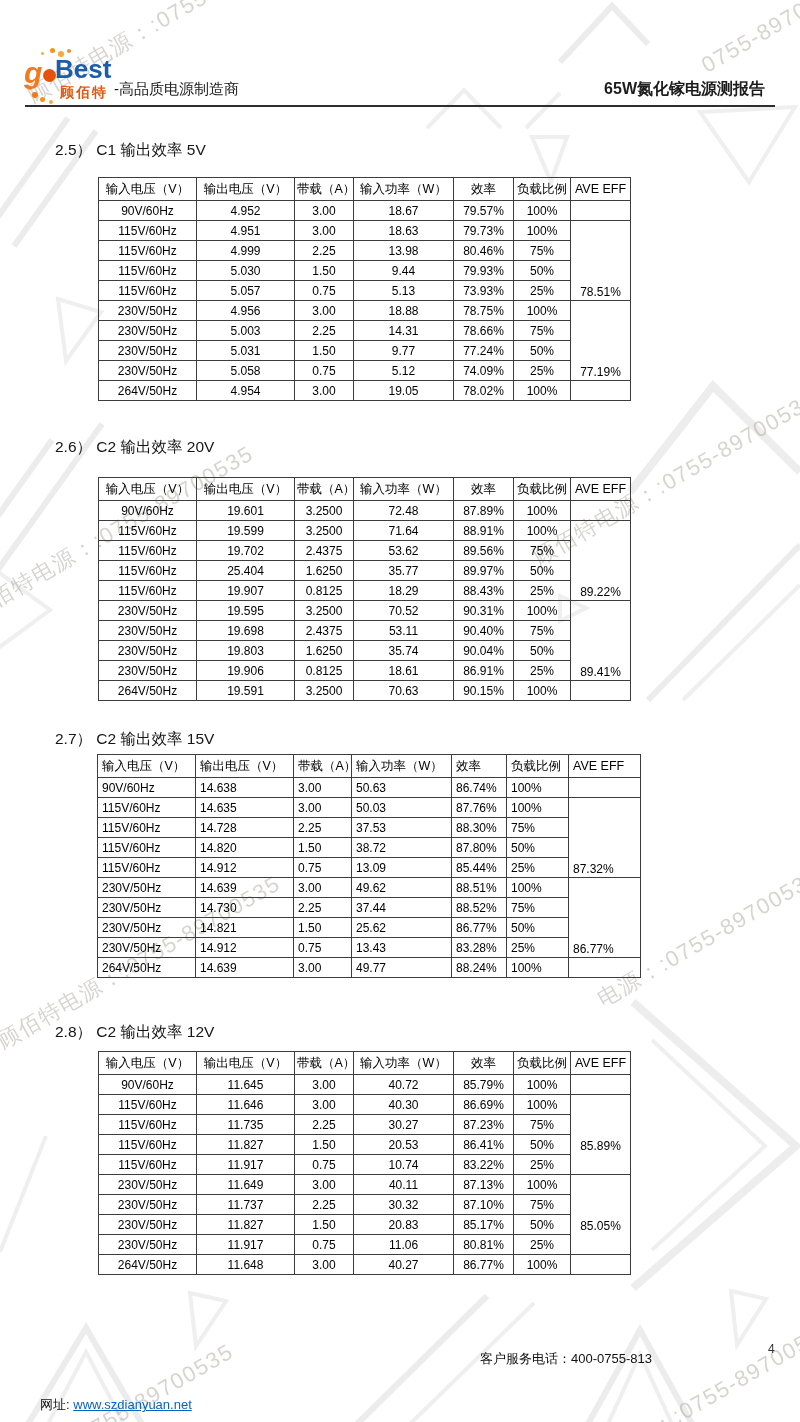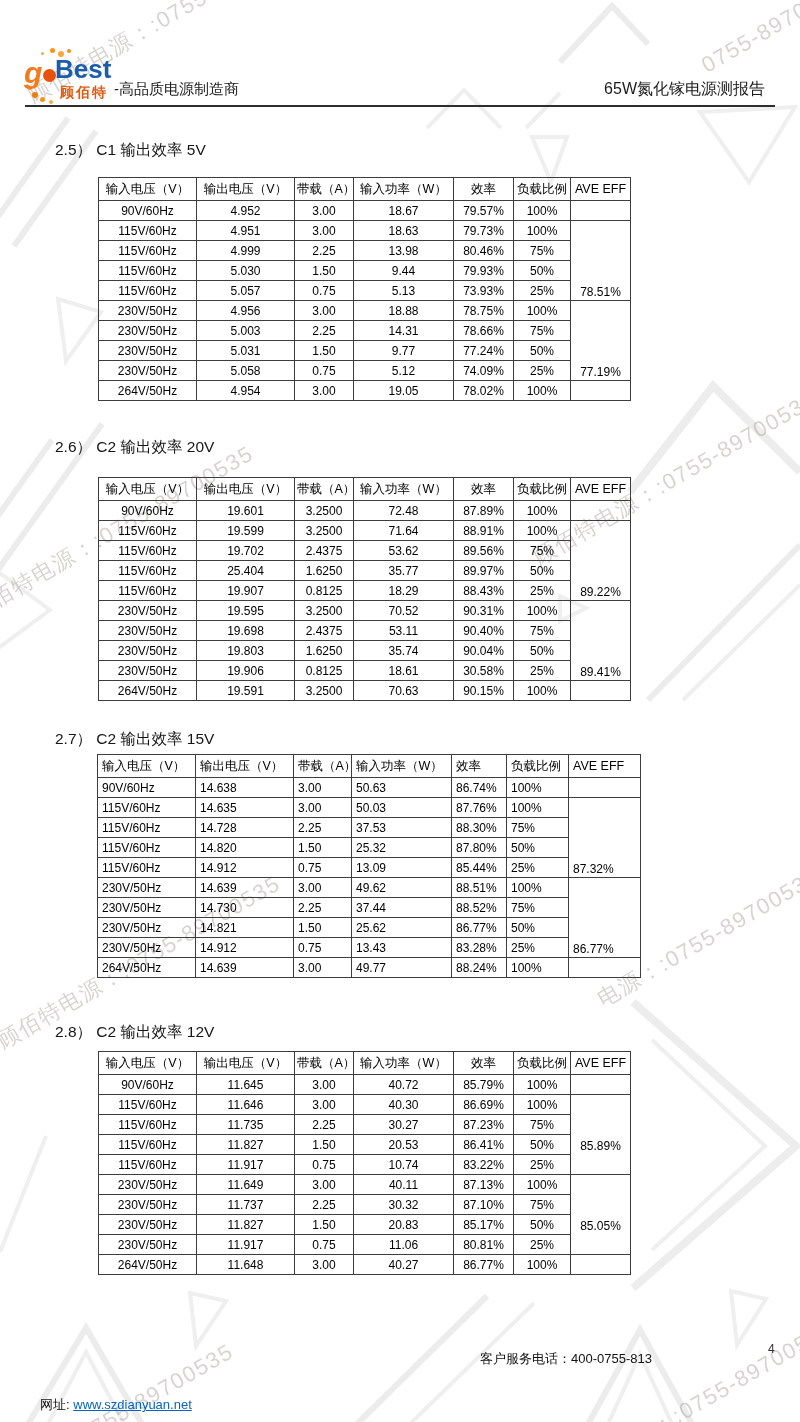--- a/index.html
+++ b/index.html
@@ -30,21 +30,21 @@
   .logo i { position:absolute; border-radius:50%; background:#f6921e; }
   .logo .d1{ left:26px; top:0;   width:5px; height:5px; }
   .logo .d2{ left:34px; top:3px; width:6px; height:6px; background:#f9a83c; }
   .logo .d3{ left:43px; top:1px; width:4px; height:4px; }
   .logo .d4{ left:17px; top:4px; width:3px; height:3px; background:#f9a83c; }
   .logo .d5{ left:4px;  top:38px; width:4px; height:4px; }
   .logo .d6{ left:8px;  top:44px; width:6px; height:6px; background:#ef7b12; }
   .logo .d7{ left:16px; top:49px; width:5px; height:5px; }
   .logo .d8{ left:25px; top:52px; width:4px; height:4px; background:#f9a83c; }
   .tagline { position:absolute; left:114px; top:80px; font-size:15px; color:#1c1c1c; }
-  .doctitle { position:absolute; right:35px; top:79px; font-size:16px; color:#1c1c1c; }
+  .doctitle { position:absolute; right:35px; top:79px; font-size:16px; color:#1c1c1c;font-weight:bold; }
   .hrule { position:absolute; left:25px; top:105px; width:750px; border-top:2px solid #2e2e2e; }
   
   .sec-title { position:absolute; left:55px; font-size:15.5px; color:#161616; z-index:2; }
   .rpt { position:absolute; border-collapse:collapse; table-layout:fixed; z-index:2; background:transparent; }
   .rpt th, .rpt td {
     border:1px solid #3d3d3d; font-size:12px; font-weight:normal;
     padding:0 2px; color:#000; overflow:hidden; white-space:nowrap;
   }
   .rpt th { height:22px; font-size:12.5px; }
   .rpt td { height:19px; }
@@ -328,21 +328,21 @@
           <td>1.6250</td>
           <td>35.74</td>
           <td>90.04%</td>
           <td>50%</td>
         </tr>
         <tr>
           <td>230V/50Hz</td>
           <td>19.906</td>
           <td>0.8125</td>
           <td>18.61</td>
-          <td>30.58%</td>
+          <td>86.91%</td>
           <td>25%</td>
         </tr>
         <tr>
           <td>264V/50Hz</td>
           <td>19.591</td>
           <td>3.2500</td>
           <td>70.63</td>
           <td>90.15%</td>
           <td>100%</td>
           <td></td>
@@ -396,21 +396,21 @@
           <td>14.728</td>
           <td>2.25</td>
           <td>37.53</td>
           <td>88.30%</td>
           <td>75%</td>
         </tr>
         <tr>
           <td>115V/60Hz</td>
           <td>14.820</td>
           <td>1.50</td>
-          <td>25.32</td>
+          <td>38.72</td>
           <td>87.80%</td>
           <td>50%</td>
         </tr>
         <tr>
           <td>115V/60Hz</td>
           <td>14.912</td>
           <td>0.75</td>
           <td>13.09</td>
           <td>85.44%</td>
           <td>25%</td>

